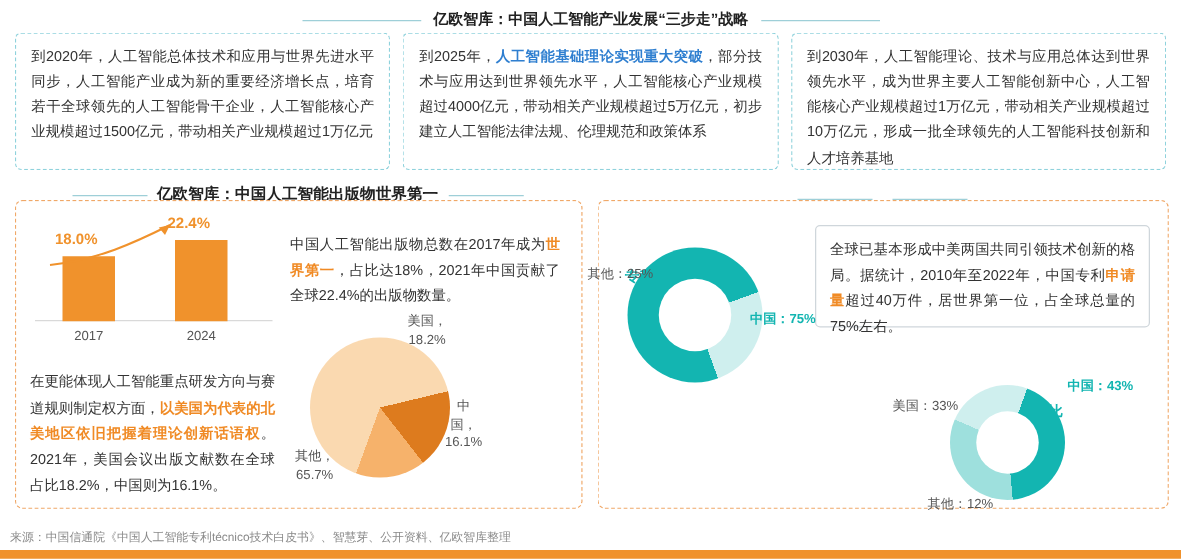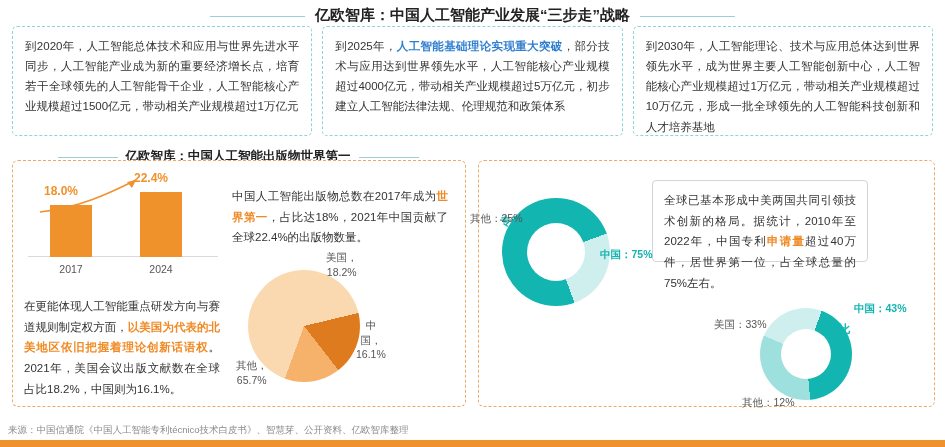--- a/index.html
+++ b/index.html
@@ -11,21 +11,21 @@
     position:relative;
     overflow:hidden;
   }
   .page{position:relative;width:945px;height:447px;}
 
   
   .top-title-wrap{
     position:absolute;left:0;top:6px;width:945px;text-align:center;
   }
   .top-title{
-    display:inline-block;font-size:15px;font-weight:bold;color:#222;
+    display:inline-block;font-size:12px;font-weight:bold;color:#222;
     padding:0 10px;position:relative;
   }
   .top-title .line{
     position:absolute;top:50%;width:95px;height:1px;background:#9ecfd8;
   }
   .top-title .line.left{left:-95px;}
   .top-title .line.right{right:-95px;}
 
   
   .top-boxes{
@@ -87,21 +87,21 @@
   .donut-hole{
     position:absolute;border-radius:50%;background:#fff;
   }
   .dlbl{position:absolute;font-size:10.5px;color:#555;}
   .dlbl.teal{color:#13b5b1;font-weight:bold;}
 
   .rbox{
     position:absolute;border:1px solid #cfd6db;border-radius:4px;background:#fff;
     font-size:11.5px;line-height:1.8;color:#333;padding:9px 11px;box-sizing:border-box;text-align:justify;
   }
-  #rbox1{left:652px;top:180px;width:216px;height:82px;}
+  #rbox1{left:652px;top:180px;width:268px;height:82px;}
   #rbox2{left:490px;top:330px;width:215px;height:72px;}
 
   
   .source{
     position:absolute;left:8px;top:424px;font-size:9.5px;color:#8a8a8a;
   }
   .bottom-bar{
     position:absolute;left:0;bottom:0;width:945px;height:7px;background:#f0922c;
   }
 </style>

